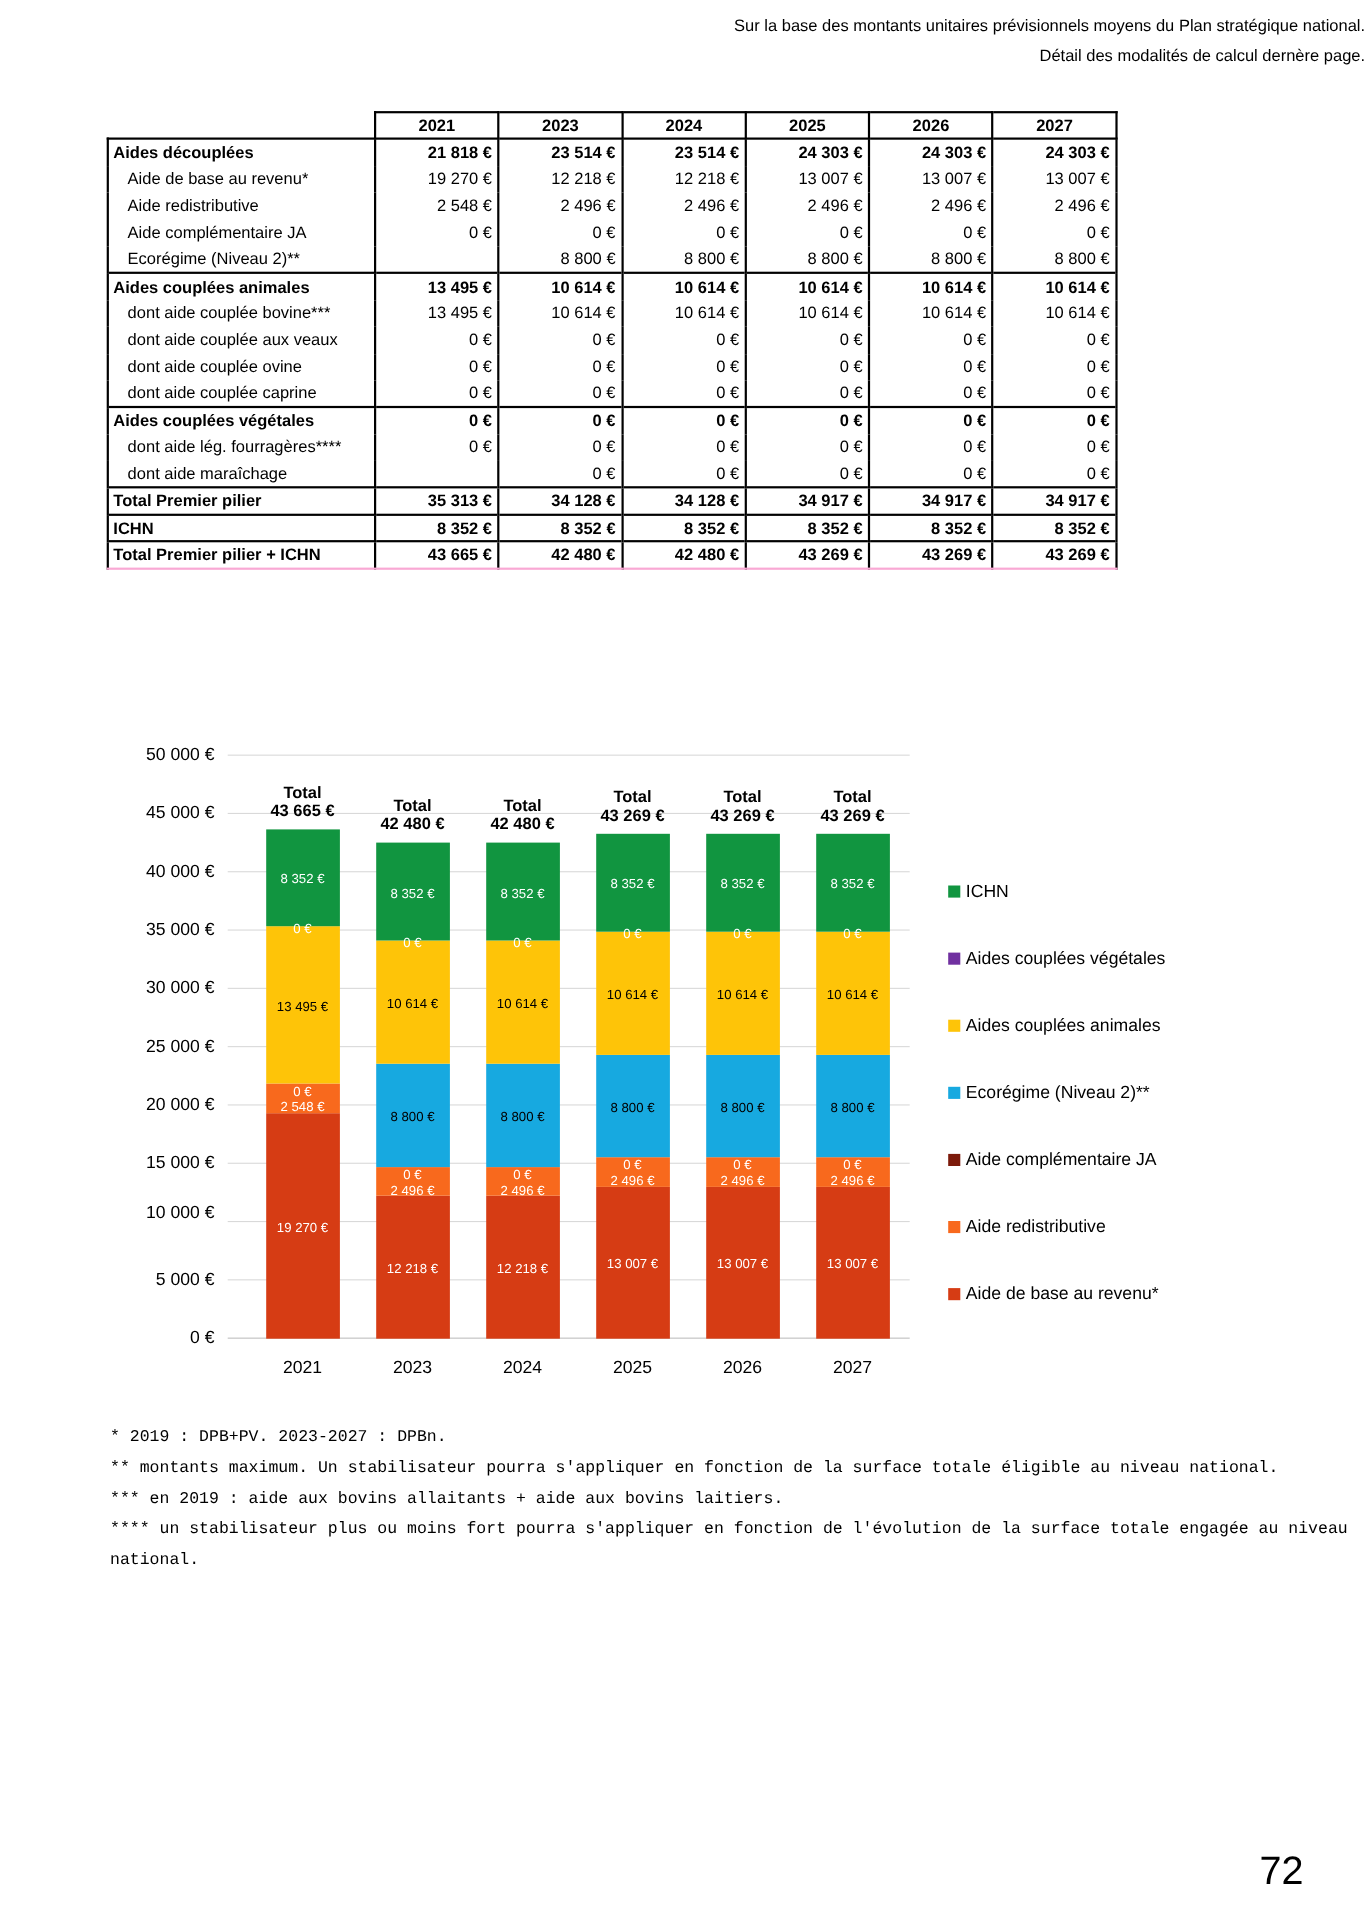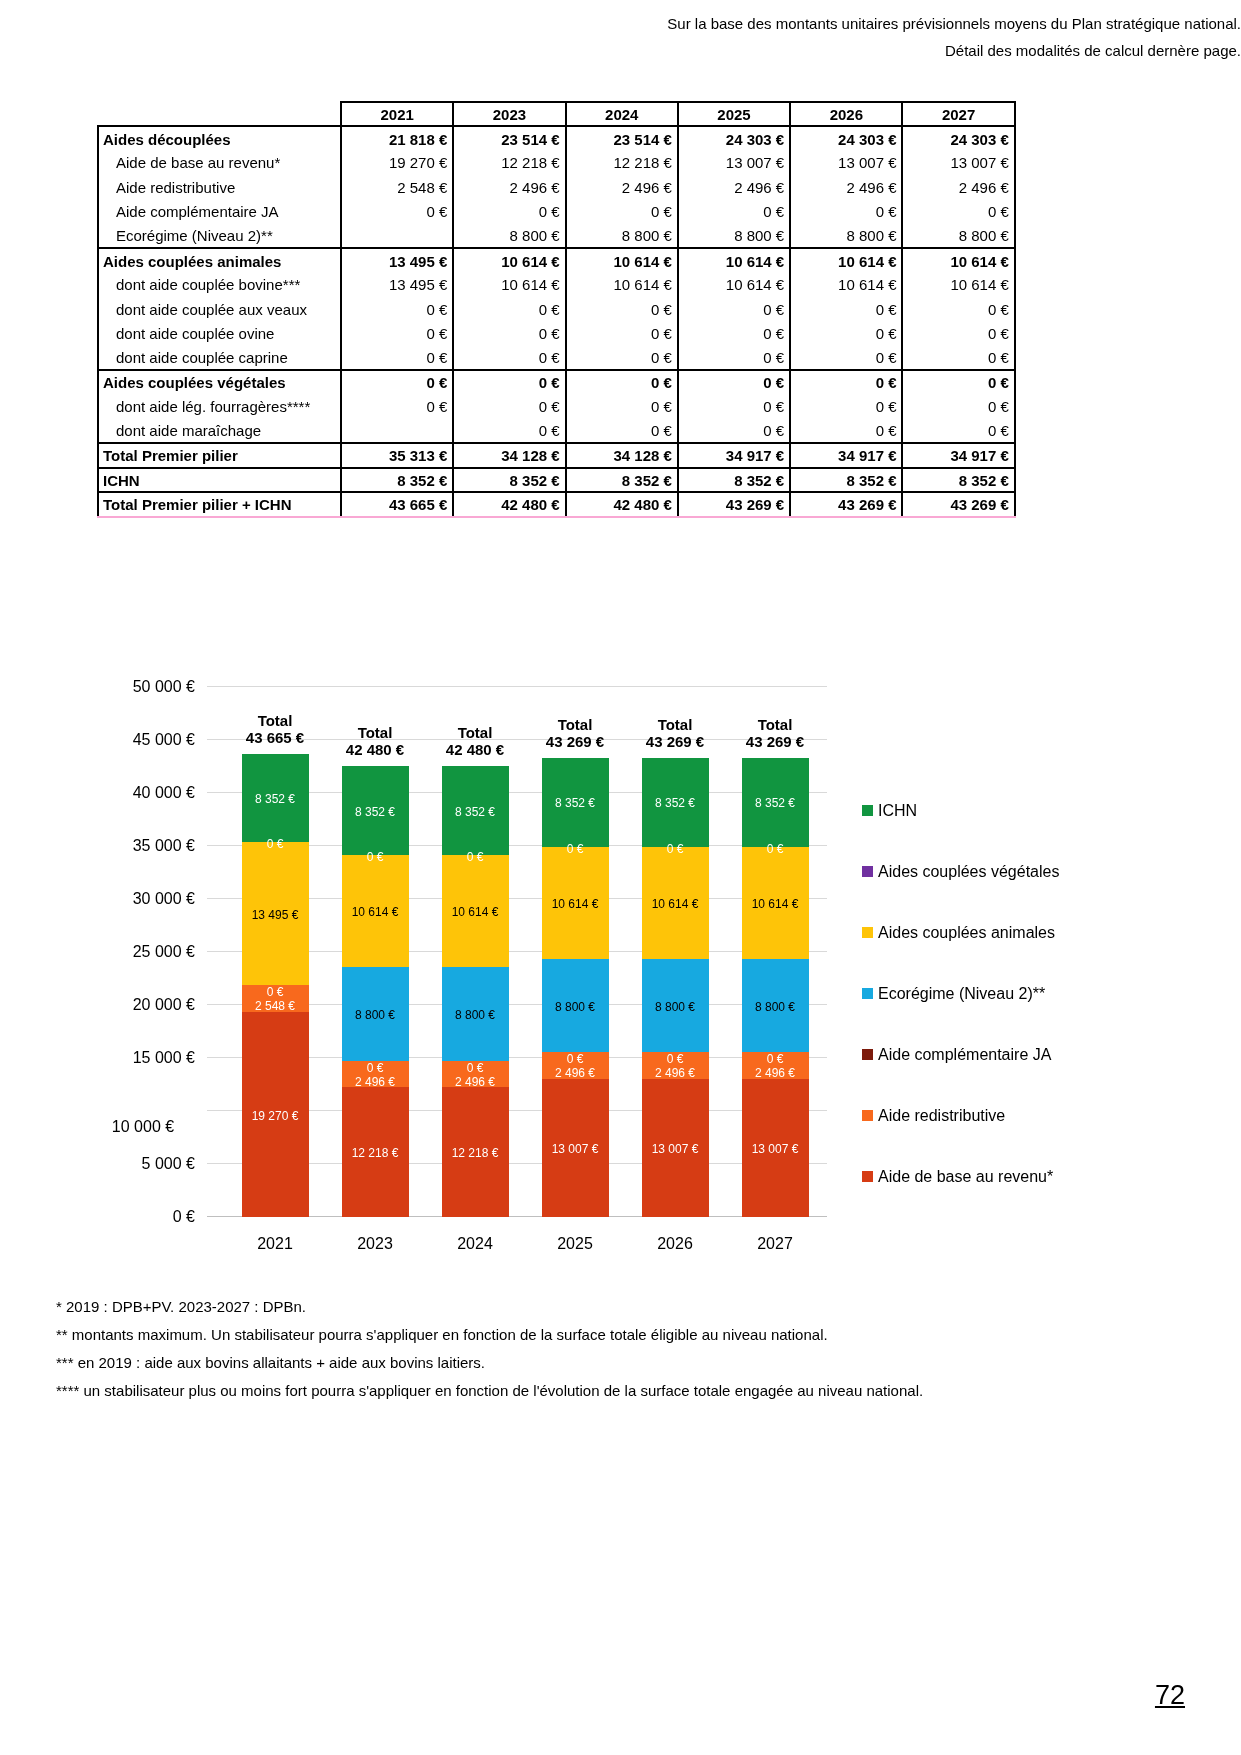--- a/index.html
+++ b/index.html
@@ -27,22 +27,22 @@
   .gridline.zero { background: #bfbfbf; }
   .ytick { position: absolute; left: -116px; width: 104px; text-align: right; font-size: 16px; height: 20px; line-height: 20px; white-space: nowrap; }
   .seg { position: absolute; width: 67px; }
   .seglabel { position: absolute; width: 100px; text-align: center; font-size: 12px; height: 14px; line-height: 14px; white-space: nowrap; }
   .total-label { position: absolute; width: 110px; text-align: center; font-size: 15px; font-weight: bold; line-height: 17px; }
   .xtick { position: absolute; width: 100px; text-align: center; font-size: 16px; bottom: -36px; }
   .chart-legend { position: absolute; left: 762px; top: 134px; }
   .legend-entry { display: flex; align-items: center; height: 20px; margin-bottom: 41px; font-size: 16px; white-space: nowrap; }
   .legend-swatch { width: 11px; height: 11px; margin-right: 5px; flex: none; }
 
-  .footnotes { margin: 26px 0 0 56px; font-size: 15px; line-height: 28px; }
-  .page-number { position: absolute; right: 56px; top: 1680px; font-size: 27px; text-decoration: underline; }
+  .footnotes { margin: 26px 0 0 100px; font-size: 15px; line-height: 28px; font-family: Liberation Mono, monospace; }
+  .page-number { position: absolute; right: 56px; top: 1680px; font-size: 36px; }
 </style>
 </head>
 <body>
 
 <div class="page">
 
   <div class="subtitle">Sur la base des montants unitaires prévisionnels moyens du Plan stratégique national.</div>
   <div class="subtitle">Détail des modalités de calcul dernère page.</div>
 
   <table class="aid-table">
@@ -205,21 +205,21 @@
       </tbody>
   </table>
 
   <div class="chart-wrap">
     <div class="chart-plot">
         <div class="gridline zero" style="bottom: 0px;"></div>
         <div class="ytick" style="bottom: -10px;">0 €</div>
         <div class="gridline" style="bottom: 53px;"></div>
         <div class="ytick" style="bottom: 43px;">5 000 €</div>
         <div class="gridline" style="bottom: 106px;"></div>
-        <div class="ytick" style="bottom: 80px; text-align: center;">10 000 €</div>
+        <div class="ytick" style="bottom: 104px;">10 000 €</div>
         <div class="gridline" style="bottom: 159px;"></div>
         <div class="ytick" style="bottom: 149px;">15 000 €</div>
         <div class="gridline" style="bottom: 212px;"></div>
         <div class="ytick" style="bottom: 202px;">20 000 €</div>
         <div class="gridline" style="bottom: 265px;"></div>
         <div class="ytick" style="bottom: 255px;">25 000 €</div>
         <div class="gridline" style="bottom: 318px;"></div>
         <div class="ytick" style="bottom: 308px; text-align: right;">30 000 €</div>
         <div class="gridline" style="bottom: 371px;"></div>
         <div class="ytick" style="bottom: 361px;">35 000 €</div>

